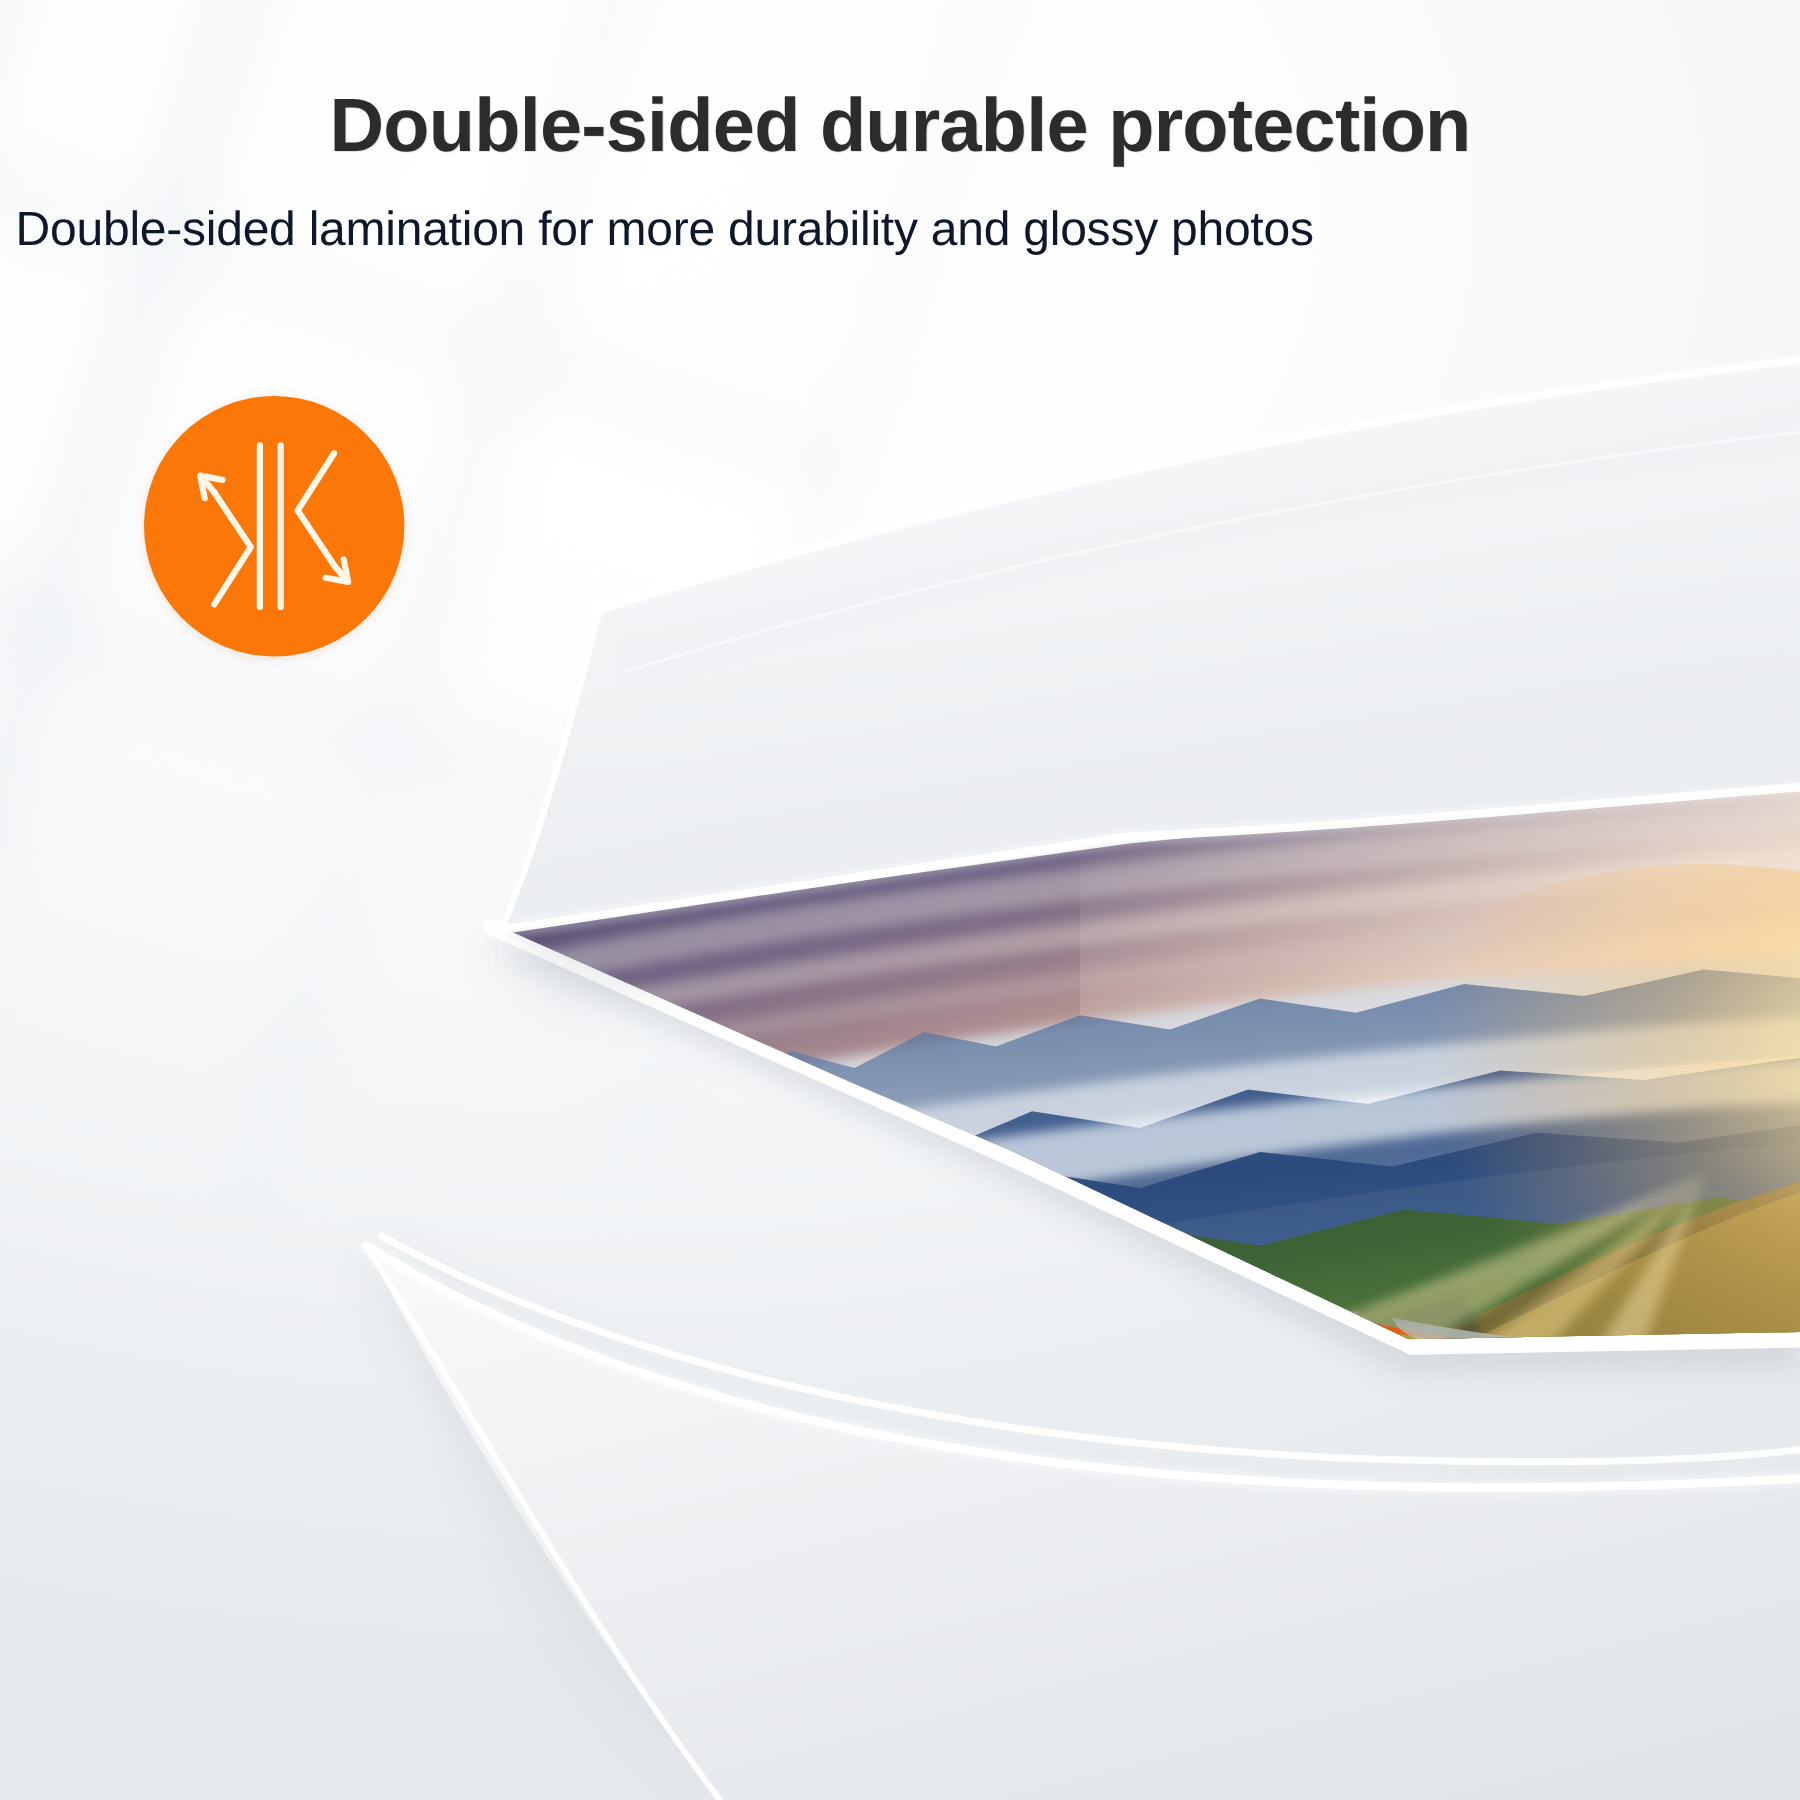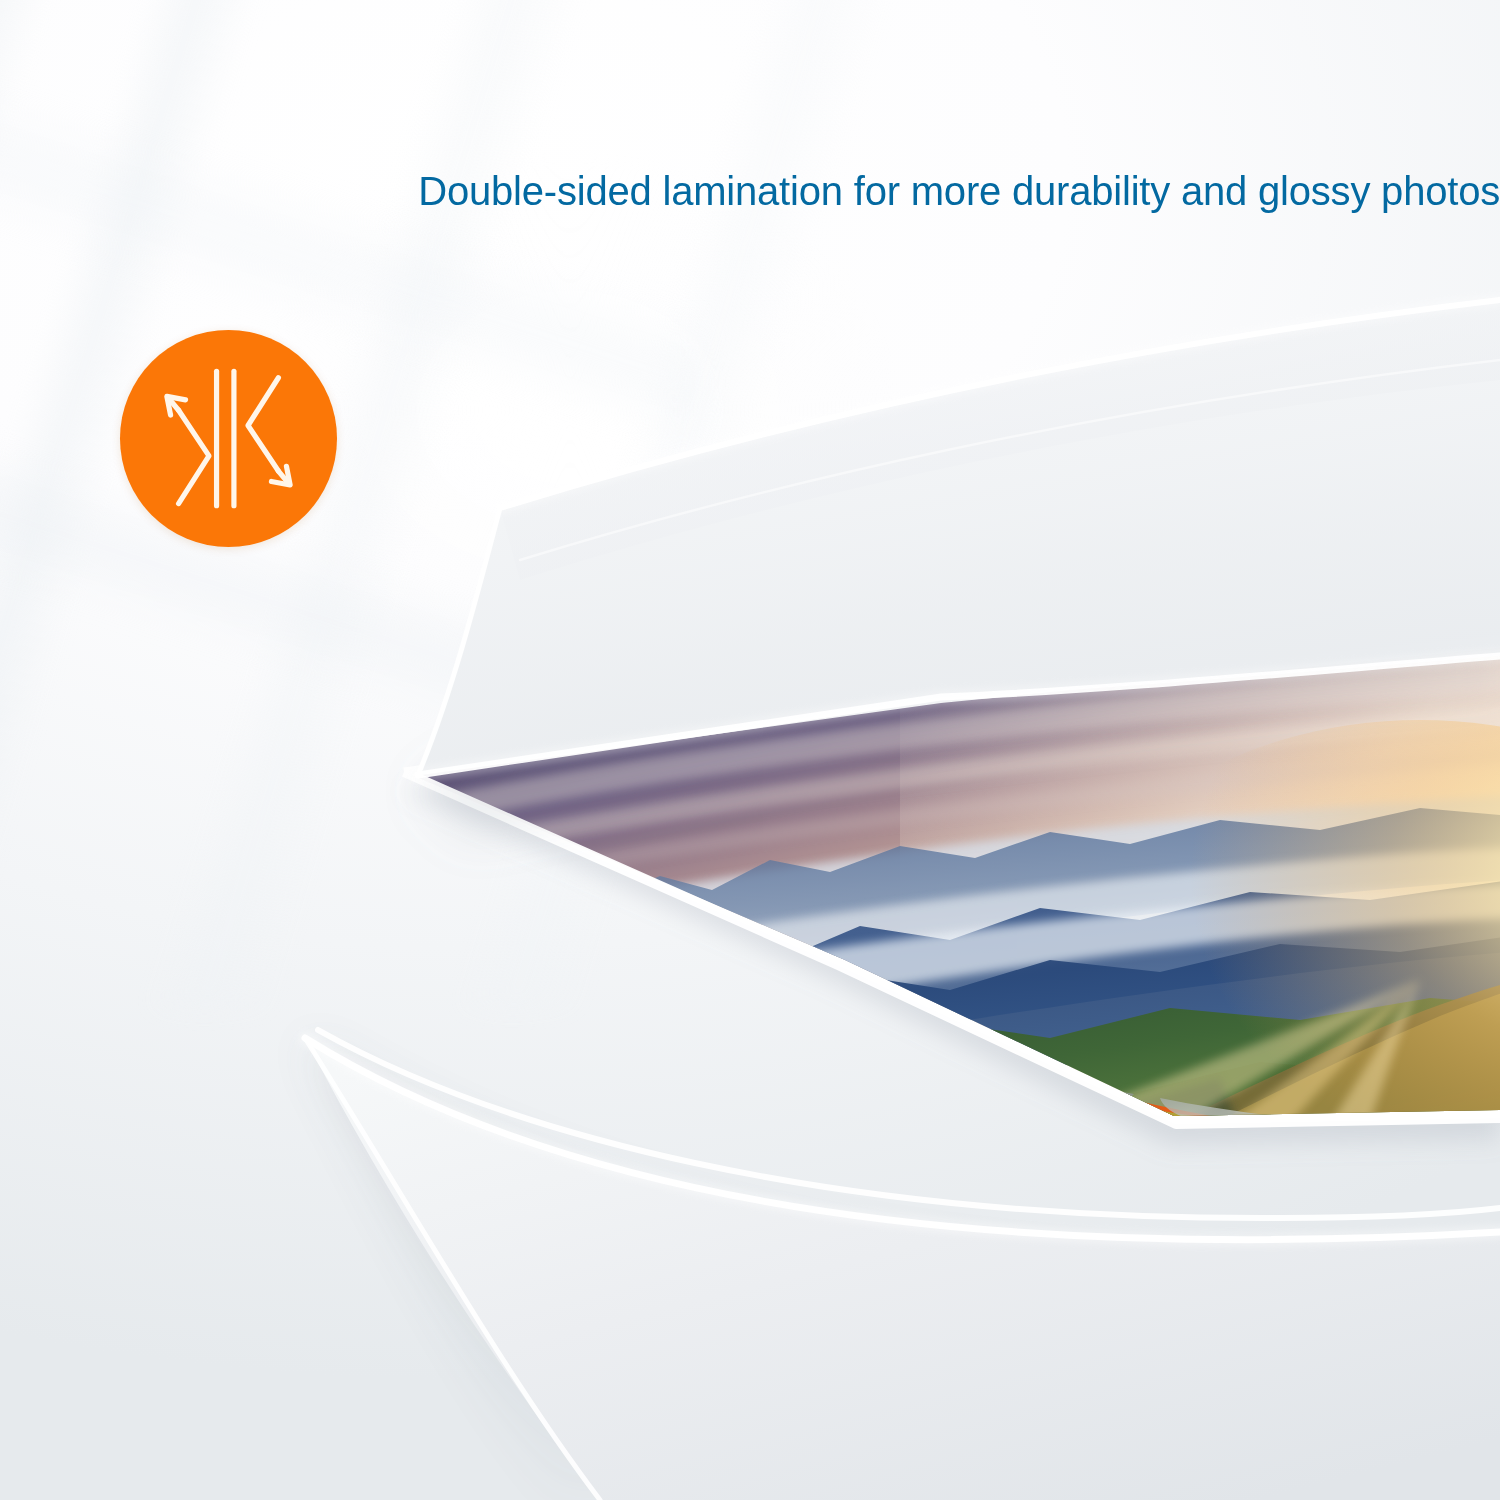--- a/index.html
+++ b/index.html
@@ -86,24 +86,24 @@
     font-weight: 700;
     letter-spacing: -0.6px;
     color: #2c2c2c;
     text-shadow: 1px 1px 0 rgba(0,0,0,.10);
     line-height: 1.05;
   }
   .subhead {
     position: absolute;
     left: 0; right: 0;
     top: 168px;
-    text-align: right;
+    text-align: left;
     font-size: 40px;
     font-weight: 400;
-    color: #0369a1;
+    color: #0f172a;
     letter-spacing: -0.2px;
     line-height: 1.15;
     padding-left: 13px;
   }
 
   
   .badge {
     position: absolute;
     left: 120px;
     top: 330px;
@@ -401,15 +401,16 @@
         <line x1="27" y1="37" x2="22" y2="31"></line>
         <polyline points="30.2,32.2 21.6,30.6 23.3,39.2"></polyline>
 
         <polyline points="73,22 59,44 73,65"></polyline>
         <line x1="73" y1="65" x2="78" y2="71"></line>
         <polyline points="69.8,69.8 78.4,71.4 76.7,62.8"></polyline>
       </g>
     </svg>
   </div>
 
+  <div class="headline">Double-sided durable protection</div>
   <div class="subhead">Double-sided lamination for more durability and glossy photos</div>
 
 </div>
 
 </body></html>

